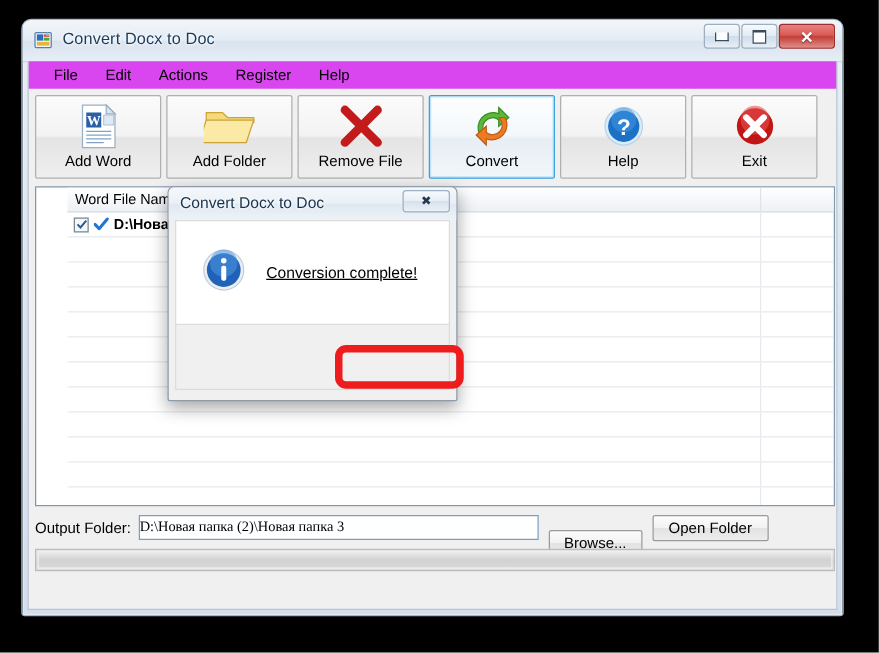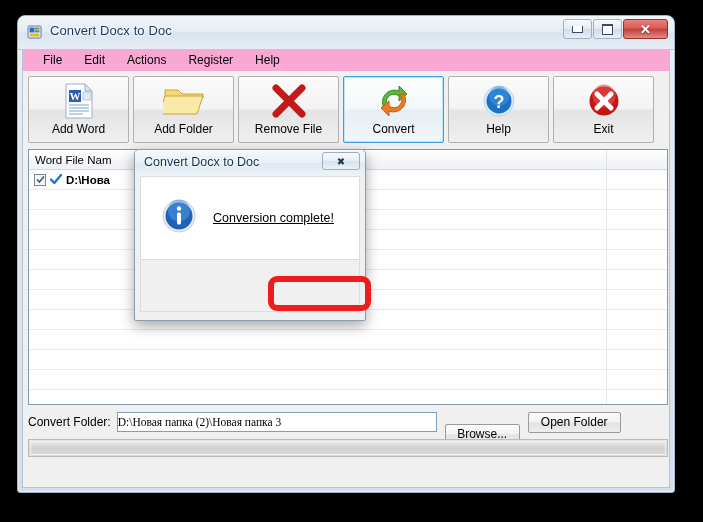--- a/index.html
+++ b/index.html
@@ -51,21 +51,21 @@
 
   
   #client{
     position:absolute;left:4px;top:33px;right:4px;bottom:4px;
     background:#f0f0f0;
     border:1px solid #b6c4d2;border-top:none;
     box-sizing:border-box;
   }
   
   #menubar{
-    height:22px;background:#f9a8d4;
+    height:22px;background:#d946ef;
     display:flex;align-items:center;padding-left:10px;text-align:center;
   }
   .menu-item{
     font-size:12px;color:#000;padding:3px 10px;margin-right:2px;
     white-space:nowrap;cursor:default;
   }
 
   
   #toolbar{
     position:absolute;left:5px;top:27px;width:640px;height:69px;
@@ -84,20 +84,21 @@
     background:linear-gradient(180deg,#fdfefe 0%,#f4f8fb 48%,#e7eef4 52%,#f1f6fa 100%);
   }
   .tbtn .ticon{height:38px;display:flex;align-items:center;justify-content:center;}
   .tbtn .tlabel{font-size:12px;color:#000;margin-top:2px;}
 
   
   #listview{
     position:absolute;left:5px;top:100px;width:640px;height:256px;
     background:#ffffff;border:1px solid #8297ab;box-sizing:border-box;
     overflow:hidden;
+    padding-left:25px;
   }
   #lv-header{
     height:19px;display:flex;
     background:linear-gradient(180deg,#ffffff 0%,#f6f8fa 45%,#eef1f5 100%);
     border-bottom:1px solid #d4d9df;
   }
   .lv-col{
     font-size:11.5px;color:#000;display:flex;align-items:center;
     padding-left:6px;border-right:1px solid #dfe3e8;box-sizing:border-box;
     height:100%;
@@ -394,21 +395,21 @@
           </div>
         <div class="lv-row">
             <div class="cell-main"></div>
             <div class="cell-2"></div>
           </div>
 
       </div>
     </div>
 
     <div id="outrow">
-      <span id="out-label">Convert Folder:</span>
+      <span id="out-label">Output Folder:</span>
       <div id="out-input" placeholder="">D:\Новая папка (2)\Новая папка 3</div>
       <div class="sbtn" id="btn-browse">Browse...</div>
       <div class="sbtn" id="btn-openfolder">Open Folder</div>
     </div>
 
     <div id="progress">
       <div class="inner"></div>
     </div>
 
   </div>

